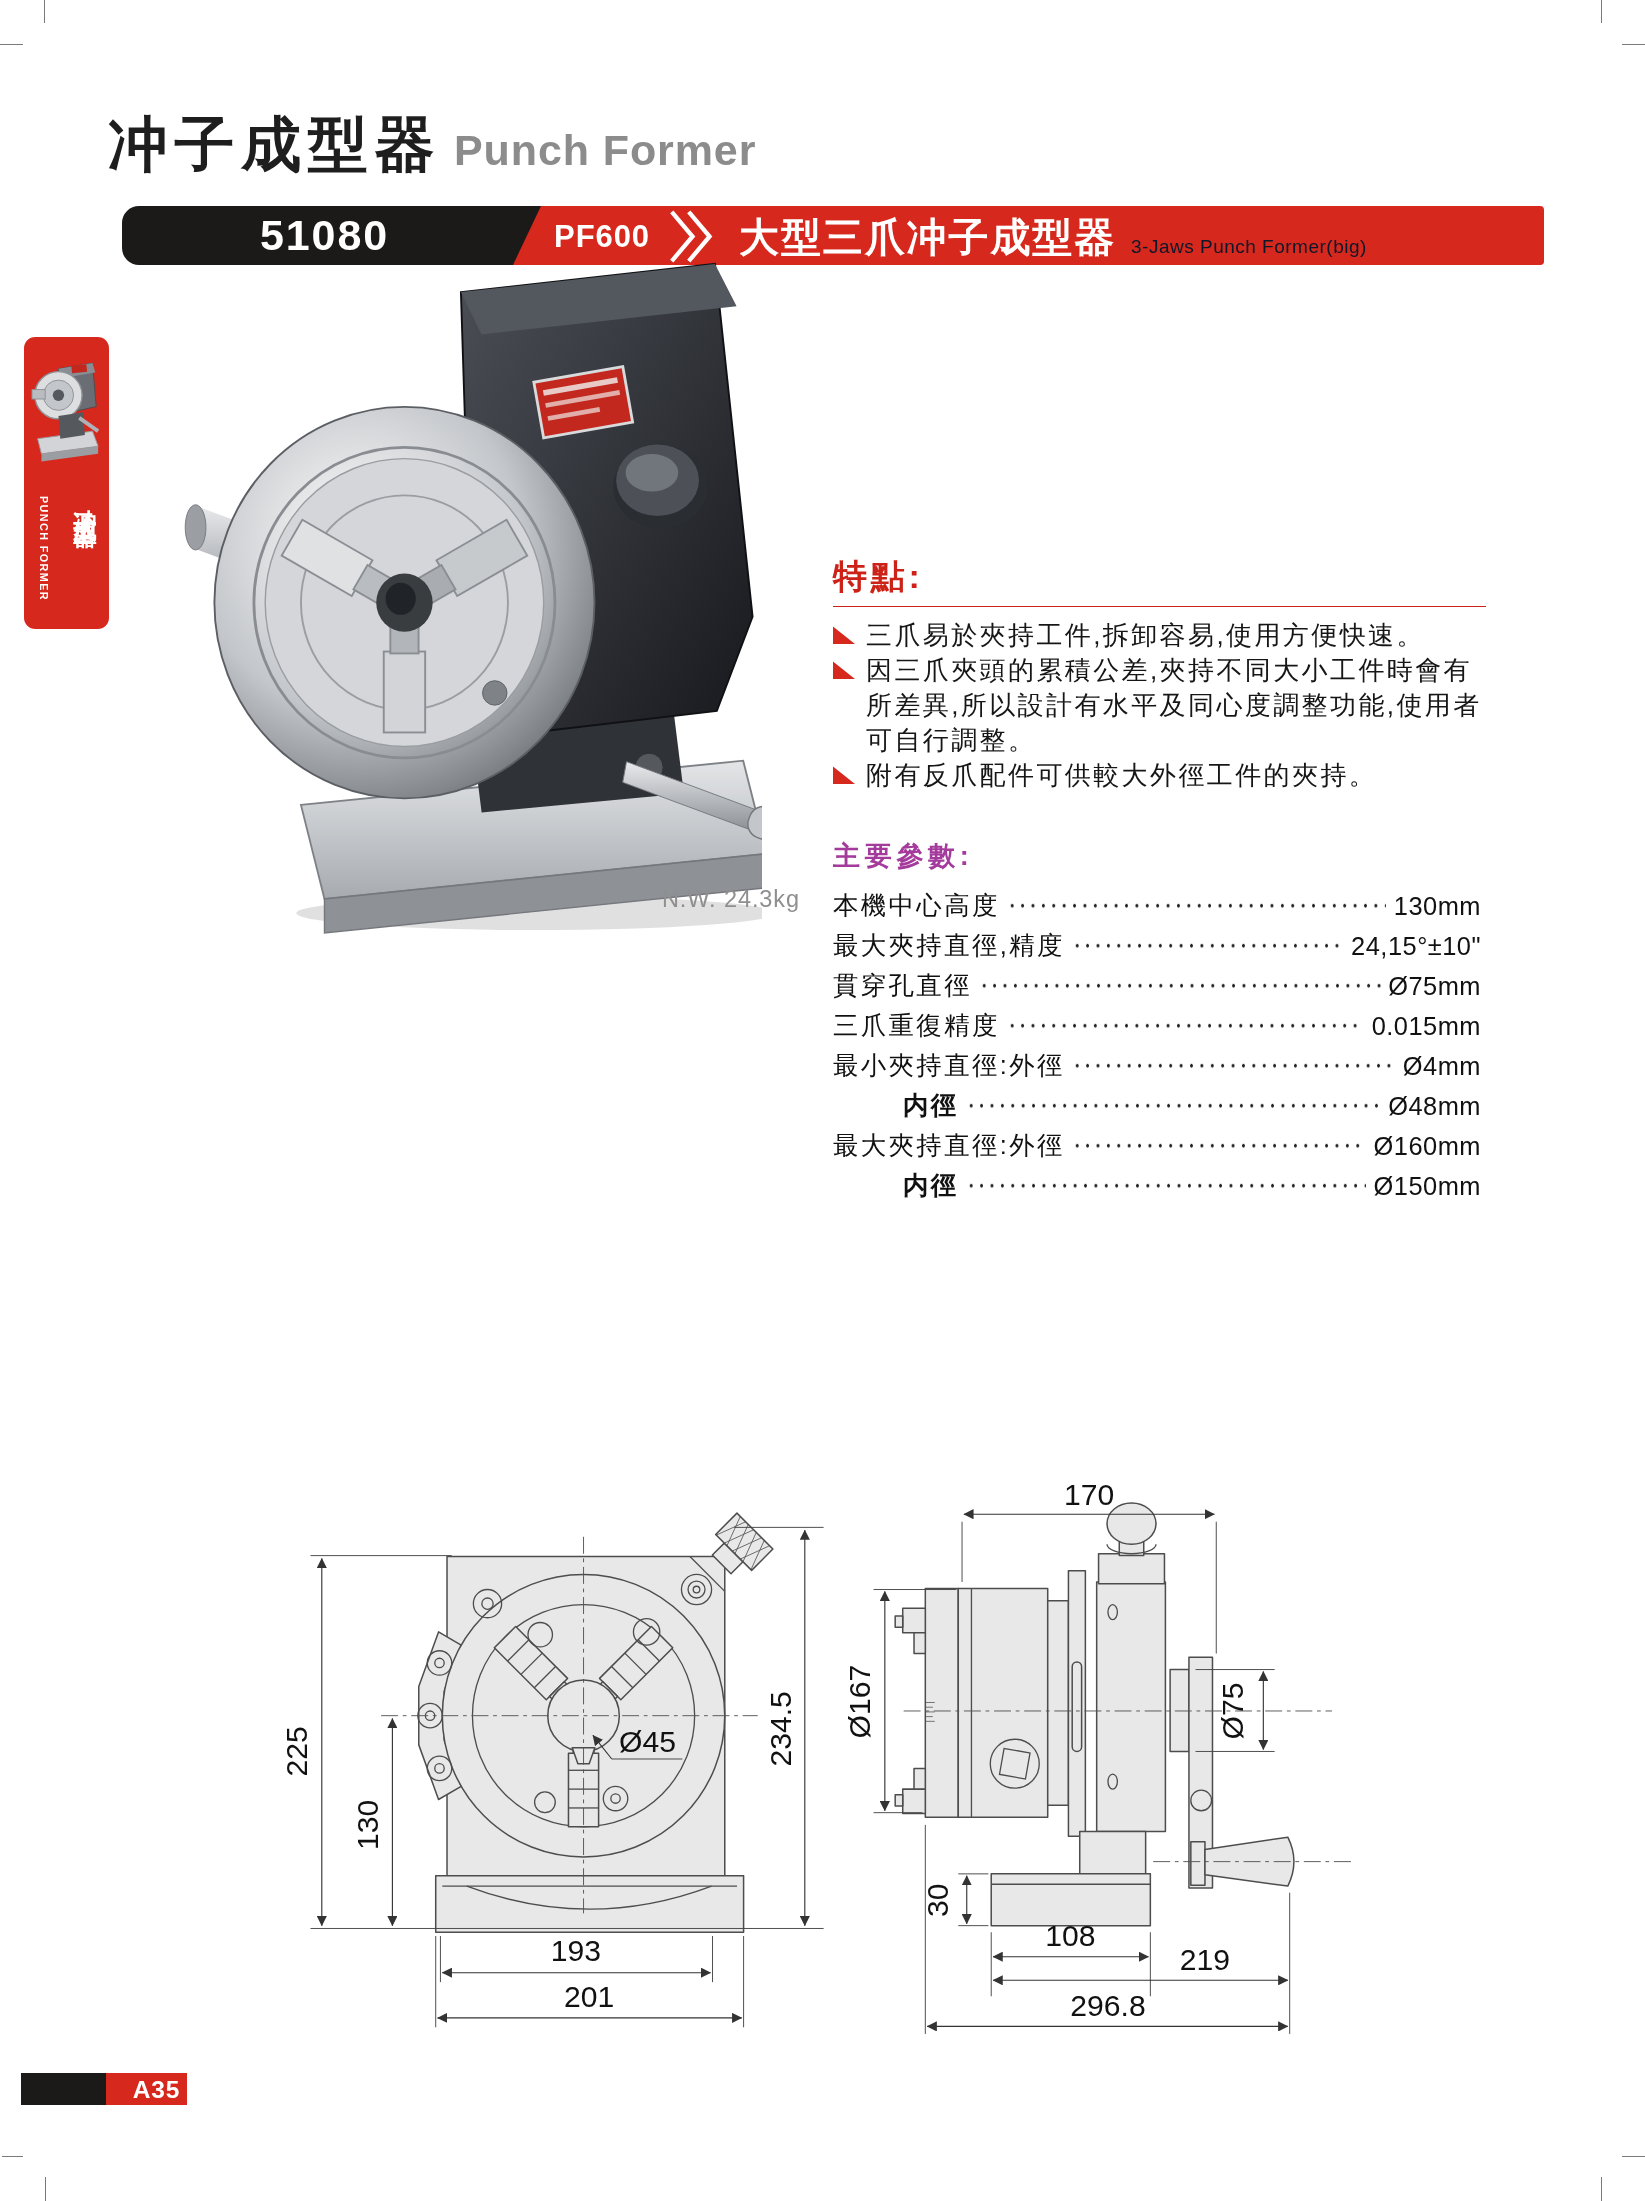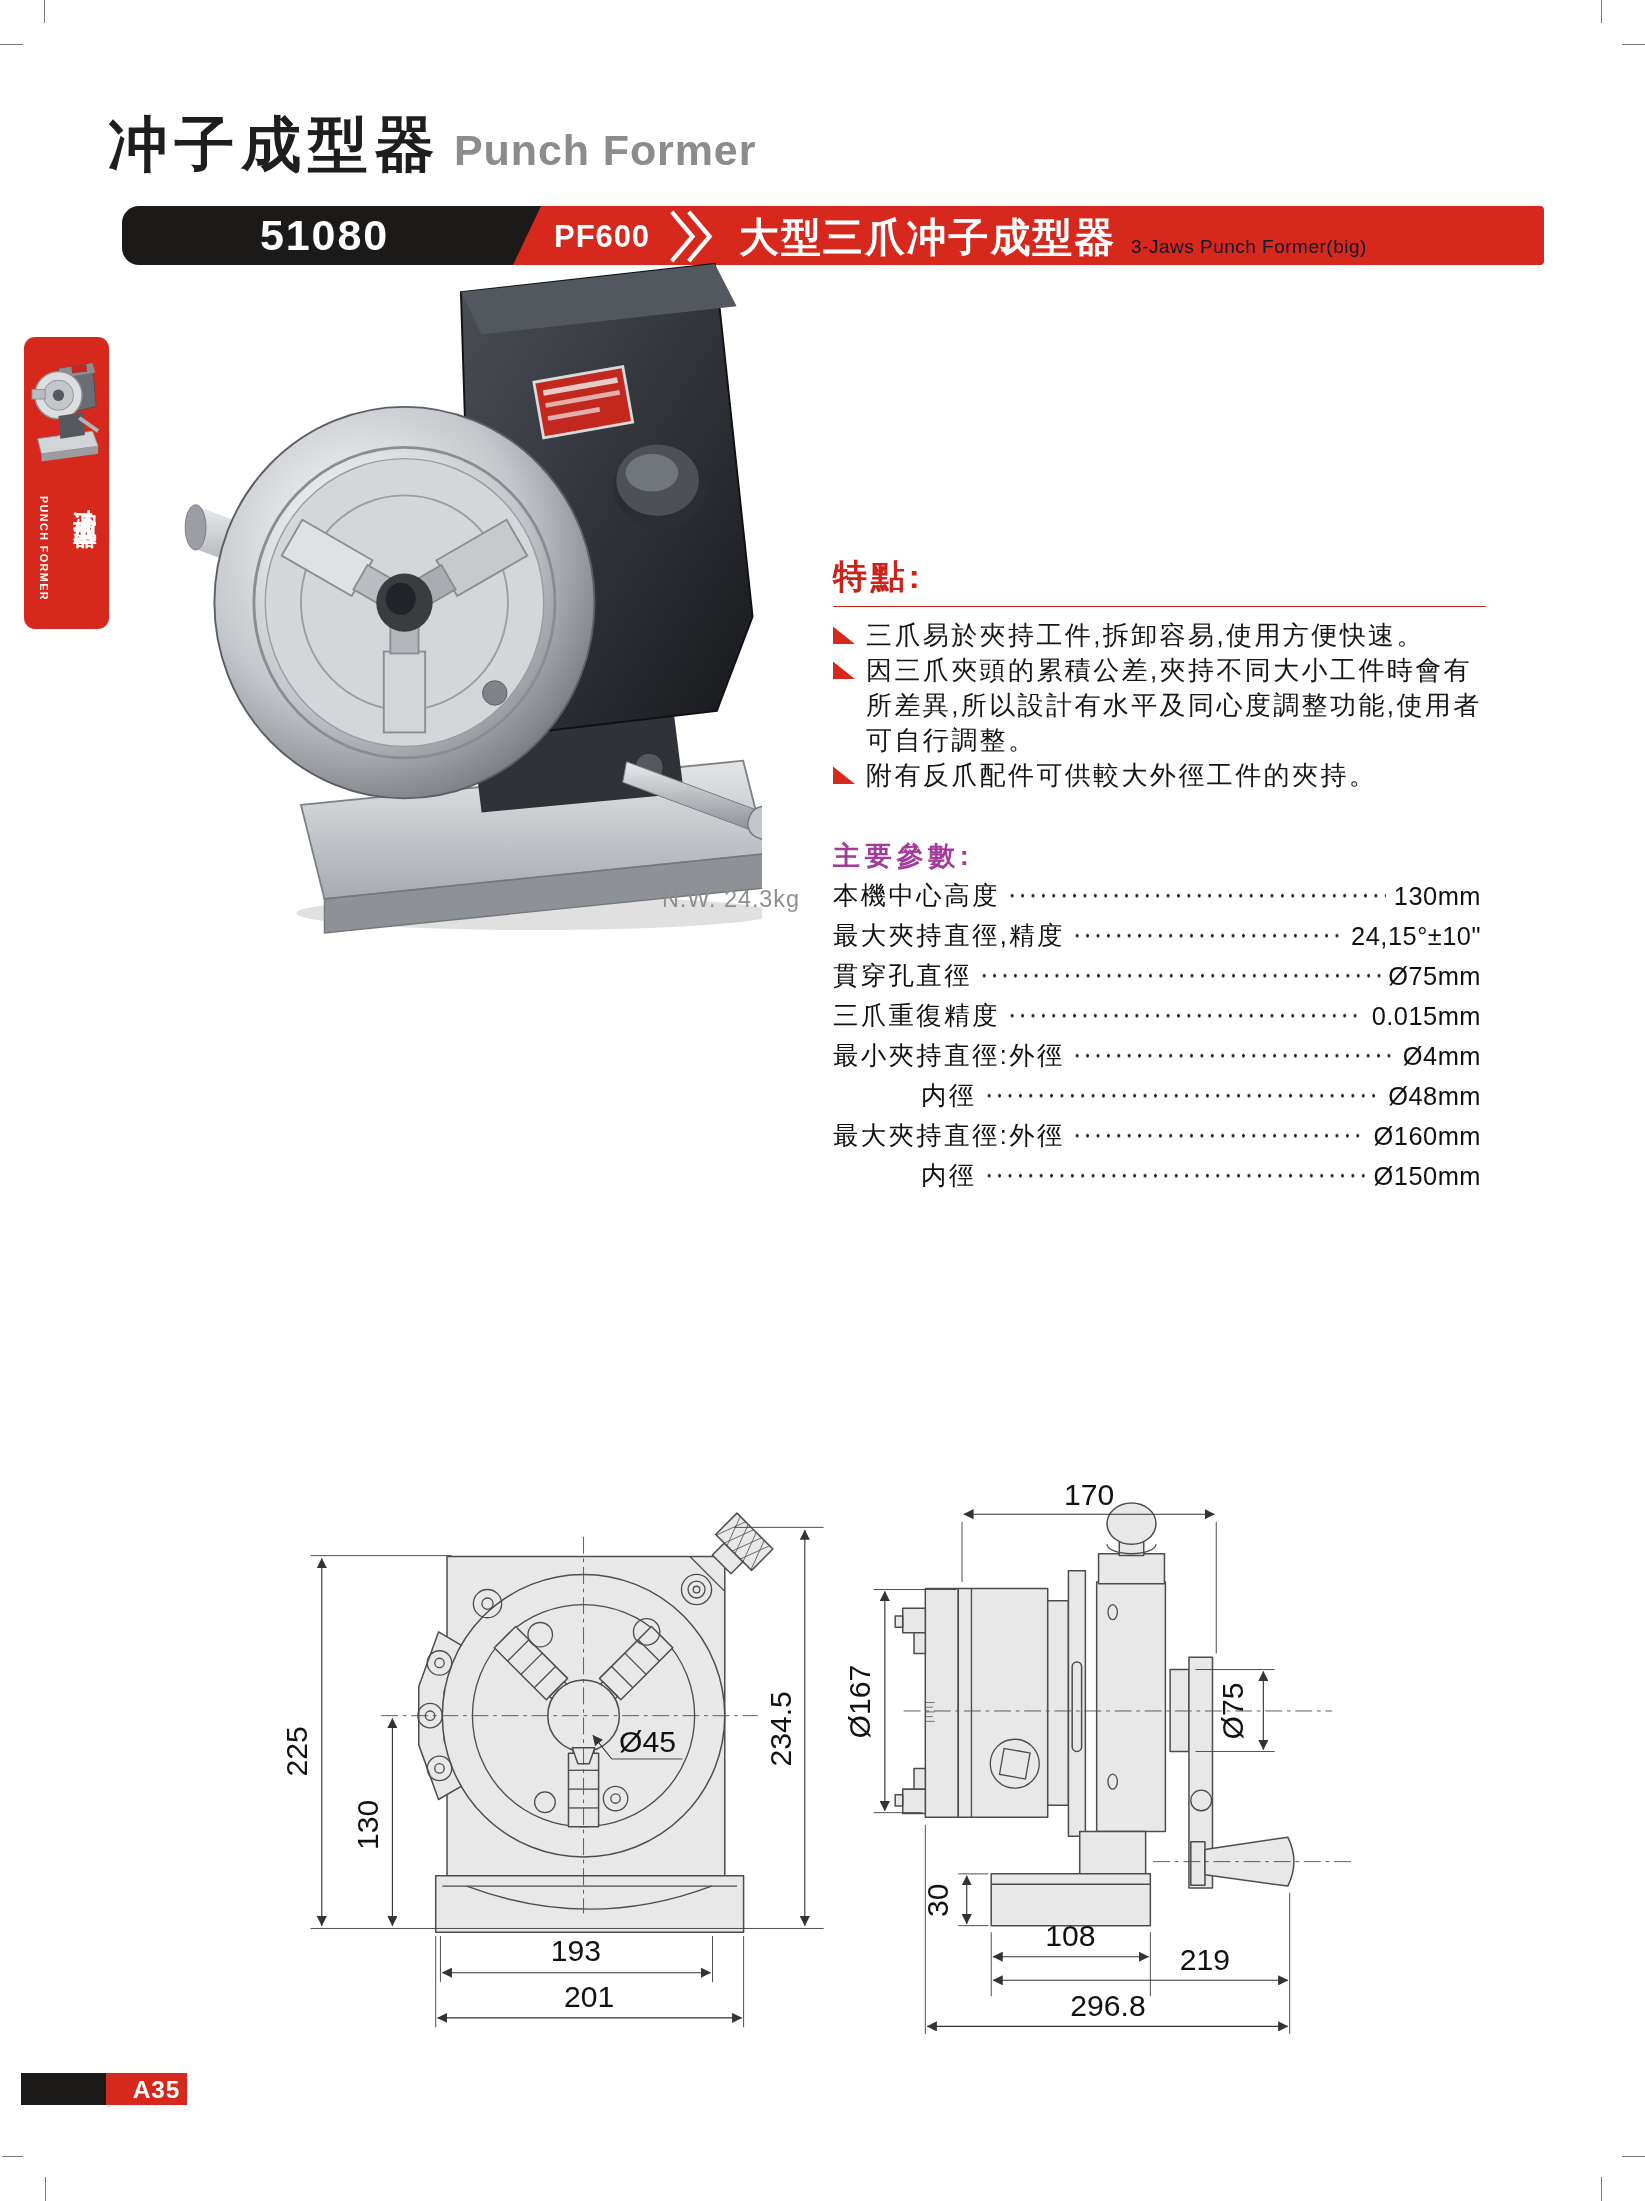--- a/index.html
+++ b/index.html
@@ -34,23 +34,23 @@
   .features{left:833px;top:554px;width:653px;}
   .feat-h{font-size:34px;font-weight:bold;color:#cc2218;letter-spacing:3.8px;}
   .feat-rule{height:0;border-top:1.9px solid #cc2218;margin-top:5.6px;}
   .feat-list{margin-top:11.3px;}
   .feat-item{display:flex;align-items:flex-start;font-size:26px;line-height:35px;color:#161616;letter-spacing:2.4px;}
   .tri{width:22.6px;height:18px;background:#d7281d;clip-path:polygon(0 0,0 100%,100% 100%);flex:0 0 22.6px;margin:8.5px 10.4px 0 0;}
   
   .specs{left:833px;top:838px;width:648px;}
   .spec-h{font-size:27px;font-weight:bold;color:#a43a9b;letter-spacing:4.7px;}
   .spec-row{display:flex;align-items:center;height:40px;font-size:25.4px;color:#111;}
-  .spec-row.first{margin-top:2px;}
+  .spec-row.first{margin-top:12px;}
   .spec-label{letter-spacing:2.4px;white-space:nowrap;}
-  .spec-row.indent .spec-label{margin-left:88px;}
+  .spec-row.indent .spec-label{margin-left:70px;font-weight:bold;}
   .leader{flex:1 1 auto;height:9.4px;margin:0 7.5px;background-image:radial-gradient(circle,#222 1.5px,transparent 1.8px);
           background-size:10.4px 9.4px;background-repeat:repeat-x;background-position:left center;}
   .spec-value{white-space:nowrap;letter-spacing:0.5px;}
   
   .foot-black{left:21px;top:2073px;width:86px;height:32px;background:#1c1a19;}
   .foot-red{left:106px;top:2073px;width:61px;height:32px;background:#d7281d;color:#fff;
             font-size:24.5px;font-weight:bold;text-align:center;line-height:33px;letter-spacing:0.9px;padding-left:20px;}
   
   svg text{font-family:"Liberation Sans","DejaVu Sans",sans-serif;}
   .s{fill:#e8e8e8;stroke:#4d4d4d;stroke-width:1.6;stroke-linejoin:round;}

